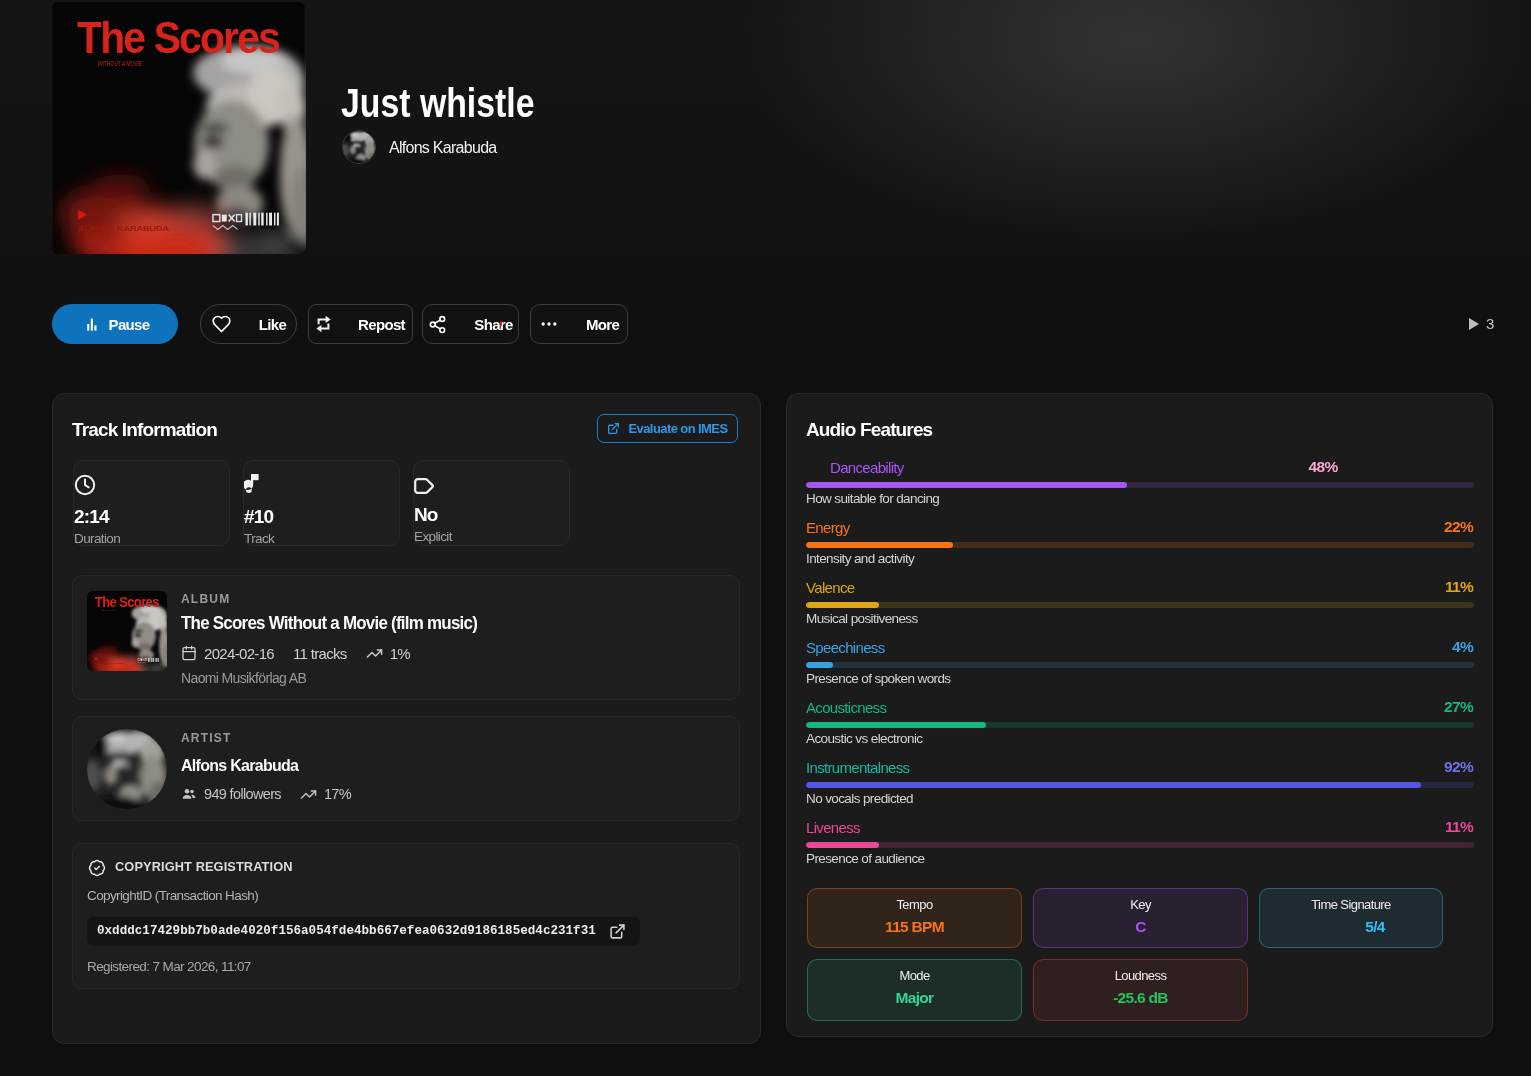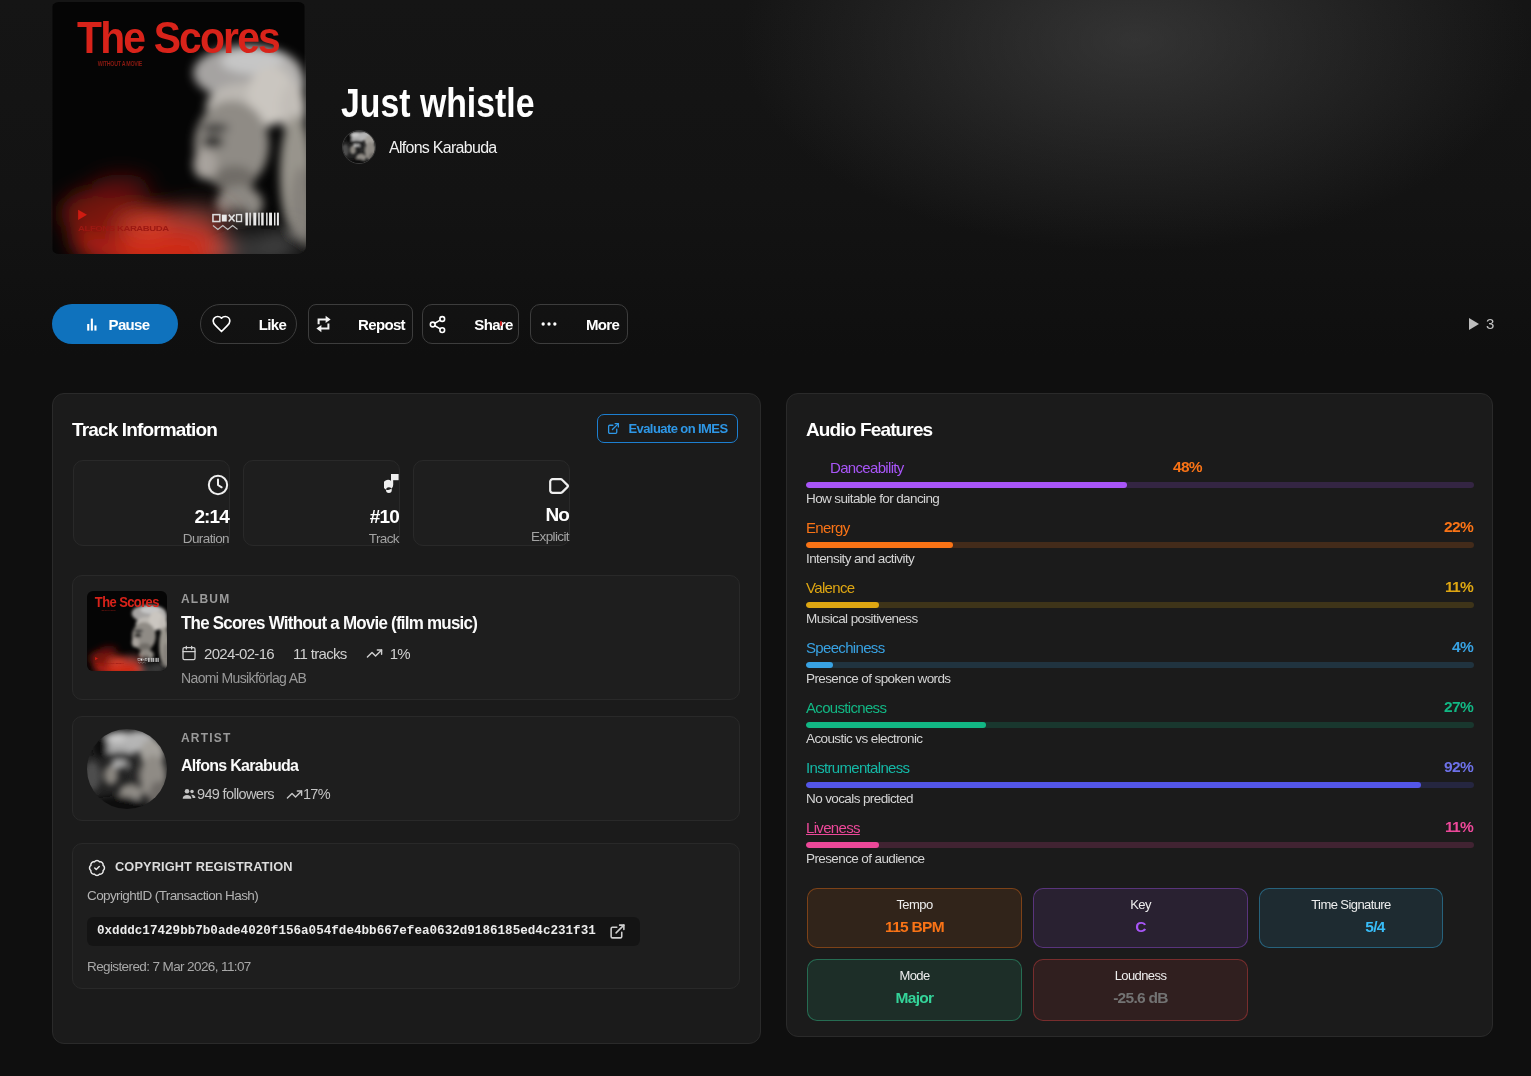--- a/index.html
+++ b/index.html
@@ -25,21 +25,21 @@
   .more { left:530px; width:98px; border-radius:10px; }
   .playcount { left:1468px; top:315px; display:flex; align-items:center; gap:7px; color:#c2c2c2; font-size:15px; }
 
   .card { background:#1b1b1b; border:1px solid #2a2a2a; border-radius:12px; }
   .card-l { left:52px; top:393px; width:709px; height:651px; }
   .card-r { left:786px; top:393px; width:707px; height:644px; }
   .h2 { font-size:19px; font-weight:bold; color:#fff; line-height:1; }
 
   .evalbtn { left:597px; top:414px; width:141px; height:29px; border:1.5px solid #1d7fd0; border-radius:7px; color:#2e97e6; font-size:13px; font-weight:bold; display:flex; align-items:center; justify-content:center; gap:8px; }
 
-  .statbox { top:460px; width:157px; height:86px; background:#1e1e1e; border:1px solid #292929; border-radius:10px; text-align:right; }
+  .statbox { top:460px; width:157px; height:86px; background:#1e1e1e; border:1px solid #292929; border-radius:10px; text-align:left; }
   .statbox .ic { margin-top:13px; height:22px; }
   .statbox .val { margin-top:11px; font-size:19px; font-weight:bold; color:#fff; line-height:1; }
   .statbox .lab { margin-top:6px; font-size:13.5px; color:#a3a3a3; line-height:1; }
 
   .infobox { left:72px; width:668px; background:#1e1e1e; border:1px solid #292929; border-radius:10px; }
   .thumb { left:87px; width:80px; height:80px; border-radius:6px; overflow:hidden; }
   .ovlab { font-size:12px; font-weight:bold; letter-spacing:1.2px; color:#9a9a9a; line-height:1; }
   .row { display:flex; align-items:flex-start; }
 
   .feat-label { font-size:15px; line-height:1; font-weight:normal; }
@@ -338,21 +338,21 @@
   <ellipse cx="24" cy="46" rx="7" ry="10" fill="#8a8680"></ellipse>
   <ellipse cx="42" cy="57" rx="8" ry="4" fill="#1c1c1c"></ellipse>
   <ellipse cx="44" cy="64" rx="12" ry="8" fill="#8f8b85"></ellipse>
   <ellipse cx="46" cy="72" rx="7" ry="4" fill="#b9b9b9"></ellipse>
   <ellipse cx="72" cy="66" rx="10" ry="14" fill="#6e6a66"></ellipse>
   <ellipse cx="30" cy="79" rx="30" ry="12" fill="#0c0c0c"></ellipse>
 </g>
 </svg></div>
 <div class="abs ovlab" style="left:181px; top:732px;">ARTIST</div>
 <div class="abs" style="left:181px; top:758px; font-size:16px; font-weight:bold; color:#fafafa; line-height:1;">Alfons Karabuda</div>
-<div class="abs row" style="left:181px; top:786px; height:16px; color:#c4c4c4; font-size:14.5px;">
+<div class="abs row" style="left:181px; top:786px; height:16px; gap:7px; color:#c4c4c4; font-size:14.5px;">
   <svg width="16" height="16" viewBox="0 0 24 24" fill="#c4c4c4">
       <circle cx="9" cy="8" r="3.4"></circle>
       <path d="M2.5 19c0-3.4 2.9-5.4 6.5-5.4s6.5 2 6.5 5.4z"></path>
       <circle cx="16.5" cy="8.4" r="2.6"></circle>
       <path d="M16.6 13.3c2.9.1 5 1.9 5 4.7h-4.2c0-1.9-.8-3.6-2.3-4.4.5-.2 1-.3 1.5-.3z"></path>
     </svg>
   <span>949 followers</span>
   <svg style="margin-left:12px;" width="17" height="17" viewBox="0 0 24 24" fill="none" stroke="#c4c4c4" stroke-width="2" stroke-linecap="round" stroke-linejoin="round">
       <polyline points="22 7 13.5 15.5 8.5 10.5 2 17"></polyline>
       <polyline points="16 7 22 7 22 13"></polyline>
@@ -373,21 +373,21 @@
     <path d="M15 3h6v6"></path>
     <path d="M10 14 21 3"></path>
     <path d="M18 13v6a2 2 0 0 1-2 2H5a2 2 0 0 1-2-2V8a2 2 0 0 1 2-2h6"></path>
   </svg>
 <div class="abs" style="left:87px; top:960px; font-size:13.5px; color:#a8a8a8; line-height:1;">Registered: 7 Mar 2026, 11:07</div>
 
 <div class="abs card card-r"></div>
 <div class="abs h2" style="left:806px; top:420px;">Audio Features</div>
 <div id="features">
     <div class="abs feat-label" style="left:806px; top:459.5px; color:#a855f7;margin-left:24px;">Danceability</div>
-    <div class="abs feat-val" style="left:1173px; top:459px; width:300px; text-align:left; color:#f97316;">48%</div>
+    <div class="abs feat-val" style="left:1173px; top:459px; width:300px; text-align:center; color:#f9a8d4;">48%</div>
     <div class="abs bar" style="top:481.5px; background:rgba(168,85,247,0.18);">
       <div class="fill" style="width:320.64px; background:#a855f7;"></div>
     </div>
     <div class="abs feat-desc" style="left:806px; top:491.5px;">How suitable for dancing</div>
     <div class="abs feat-label" style="left:806px; top:519.5px; color:#f97316;">Energy</div>
     <div class="abs feat-val" style="left:1173px; top:519px; width:300px; text-align:right; color:#f97316;">22%</div>
     <div class="abs bar" style="top:541.5px; background:rgba(249,115,22,0.18);">
       <div class="fill" style="width:146.96px; background:#f97316;"></div>
     </div>
     <div class="abs feat-desc" style="left:806px; top:551.5px;">Intensity and activity</div>
@@ -408,21 +408,21 @@
     <div class="abs bar" style="top:721.5px; background:rgba(18,183,132,0.18);">
       <div class="fill" style="width:180.36px; background:#12b784;"></div>
     </div>
     <div class="abs feat-desc" style="left:806px; top:731.5px;">Acoustic vs electronic</div>
     <div class="abs feat-label" style="left:806px; top:759.5px; color:#14b8a6;">Instrumentalness</div>
     <div class="abs feat-val" style="left:1173px; top:759px; width:300px; text-align:right; color:#6d71e8;">92%</div>
     <div class="abs bar" style="top:781.5px; background:rgba(83,86,232,0.18);">
       <div class="fill" style="width:614.5600000000001px; background:#5356e8;"></div>
     </div>
     <div class="abs feat-desc" style="left:806px; top:791.5px;">No vocals predicted</div>
-    <div class="abs feat-label" style="left:806px; top:819.5px; color:#ec4899;text-decoration:underline;">Liveness</div>
+    <div class="abs feat-label" style="left:806px; top:819.5px; color:#ec4899;">Liveness</div>
     <div class="abs feat-val" style="left:1173px; top:819px; width:300px; text-align:right; color:#ec4899;">11%</div>
     <div class="abs bar" style="top:841.5px; background:rgba(236,72,153,0.18);">
       <div class="fill" style="width:73.48px; background:#ec4899;"></div>
     </div>
     <div class="abs feat-desc" style="left:806px; top:851.5px;">Presence of audience</div>
   </div>
 <div id="fboxes">
     <div class="abs fbox" style="left:807px; top:888px; width:215px; height:60px; background:rgba(249,115,22,0.10); border:1px solid rgba(249,115,22,0.38);">
     <div class="l1">Tempo</div>
       <div class="l2" style="color:#f97316;">115 BPM</div>
@@ -434,15 +434,15 @@
     <div class="abs fbox" style="left:1259px; top:888px; width:184px; height:60px; background:rgba(56,189,248,0.10); border:1px solid rgba(56,189,248,0.38);">
     <div class="l1">Time Signature</div>
       <div class="l2" style="color:#38bdf8;padding-left:48px;">5/4</div>
     </div>
     <div class="abs fbox" style="left:807px; top:959px; width:215px; height:62px; background:rgba(52,211,153,0.10); border:1px solid rgba(52,211,153,0.38);">
     <div class="l1">Mode</div>
       <div class="l2" style="color:#34d399;">Major</div>
     </div>
     <div class="abs fbox" style="left:1033px; top:959px; width:215px; height:62px; background:rgba(239,68,68,0.10); border:1px solid rgba(239,68,68,0.38);">
     <div class="l1">Loudness</div>
-      <div class="l2" style="color:#737373;">-25.6 dB</div>
+      <div class="l2" style="color:#22c55e;">-25.6 dB</div>
     </div>
   </div>
 
 </body></html>

